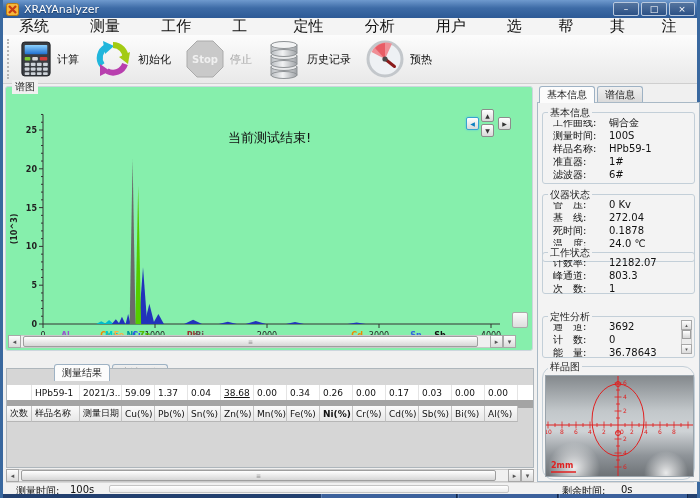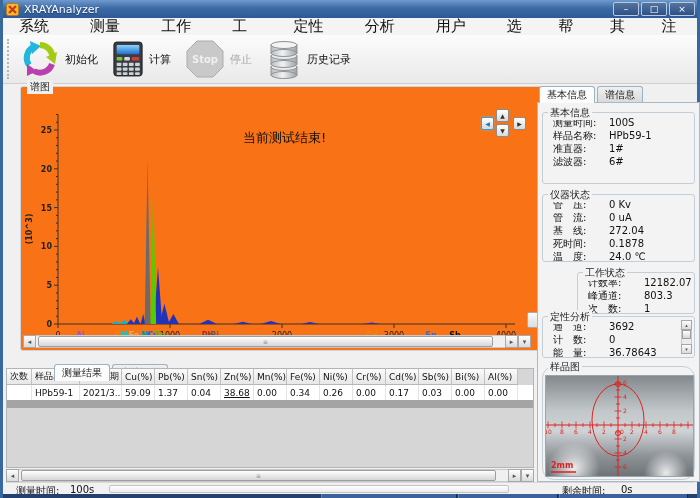--- a/index.html
+++ b/index.html
@@ -21,21 +21,21 @@
   .menu-item{padding:0 16px;font-size:15px;color:#111;height:17px;line-height:17px;}
   
   .toolbar{position:absolute;left:0;right:0;top:35px;height:49px;
            background:linear-gradient(#fcfcfc,#e9e9e9);border-bottom:1px solid #cfcfcf;
            display:flex;align-items:center;padding-left:4px;box-sizing:border-box;}
   .tb-handle{width:3px;height:40px;border-left:2px dotted #b5b5b5;margin-right:8px;}
   .tb-btn{display:flex;align-items:center;gap:5px;margin-right:14px;}
   .tb-label{font-size:11px;color:#111;}
   .tb-label.disabled{color:#a6a6a6;}
   
-  .chart-panel{position:absolute;left:17px;top:86px;width:528px;height:265px;background:#f97316;
+  .chart-panel{position:absolute;left:2px;top:86px;width:528px;height:265px;background:#86efac;
                border:1px solid #ccd6dd;border-radius:3px;box-sizing:border-box;}
   .panel-legend{position:absolute;top:-7px;left:6px;background:#f0f0f0;padding:0 3px;font-size:10px;color:#222;}
   .chart-message{position:absolute;left:222px;top:42px;font-size:13px;font-weight:normal;color:#111;}
   .nav-btn{position:absolute;width:13px;height:13px;background:linear-gradient(#ffffff,#d9d9d9);
            border:1px solid #8c8c8c;border-radius:2px;font-size:6px;color:#333;
            display:flex;align-items:center;justify-content:center;box-sizing:border-box;}
   .nav-btn.hl{border-color:#35a3d0;color:#0b7fc0;box-shadow:0 0 2px #58c2ea;}
   .corner-box{position:absolute;right:4px;bottom:22px;width:14px;height:14px;
               background:linear-gradient(#fafafa,#dedede);border:1px solid #aaa;border-radius:2px;}
   
@@ -53,35 +53,35 @@
   .res-tabs{position:absolute;left:3px;top:364px;height:16px;display:flex;margin-left:48px;}
   .tab{height:15px;line-height:15px;padding:0 7px;font-size:10px;color:#222;
        background:linear-gradient(#f0f0f0,#dadada);border:1px solid #9eb2c4;border-bottom:none;
        border-radius:3px 3px 0 0;margin-right:2px;}
   .tab.active{background:#fcfcfc;height:16px;position:relative;z-index:2;}
   .res-table{position:absolute;left:3px;top:368px;width:528px;height:100px;background:#d6d6d6;
              border:1px solid #aeb6bc;box-sizing:border-box;overflow:hidden;}
   .tbl-head{display:flex;height:16px;}
   .th{height:16px;background:linear-gradient(#fbfbfb,#e7e7e7);border-right:1px solid #c2c2c2;
       border-bottom:1px solid #b6b6b6;font-size:9px;color:#111;display:flex;align-items:center;
-      padding-left:3px;box-sizing:border-box;white-space:nowrap;overflow:hidden;}
+      padding-left:3px;box-sizing:border-box;white-space:nowrap;overflow:hidden;margin-top:37px;}
   .tbl-row{display:flex;height:15px;background:#fff;}
   .td{height:15px;background:#fff;border-right:1px solid #e4e4e4;font-size:9px;color:#111;
       display:flex;align-items:center;padding-left:3px;box-sizing:border-box;white-space:nowrap;overflow:hidden;}
   .row-shadow{height:8px;background:#a4a4a4;}
   .tbl-fill{height:60px;background:#d6d6d6;}
   
   .right-tabs{position:absolute;left:536px;top:86px;display:flex;}
   .right-panel{position:absolute;left:534px;top:102px;width:163px;height:380px;background:#f3f3f3;
                border:1px solid #a9b9c6;box-sizing:border-box;}
   .group{position:absolute;left:4px;right:4px;border:1px solid #c3cfd8;border-radius:3px;box-sizing:border-box;}
   .group-title{position:absolute;top:-7px;left:5px;background:#f3f3f3;padding:0 2px;font-size:10px;color:#222;}
   .g-basic{top:9px;height:72px;}
   .g-instr{top:91px;height:68px;}
-  .g-work{top:169px;height:42px;margin-left:35px;}
+  .g-work{top:149px;height:42px;}
   .g-qual{top:213px;height:42px;}
   .g-sample{top:263px;height:114px;border-radius:12px;}
   .rows{padding-top:3px;}
   .info-row{display:flex;height:13px;align-items:center;font-size:10px;color:#111;}
   .info-label{margin-left:10px;width:54px;white-space:nowrap;}
   .info-value{margin-left:2px;white-space:nowrap;}
   .mini-vscroll{position:absolute;right:2px;top:3px;bottom:3px;width:11px;display:flex;flex-direction:column;}
   .mini-btn{height:10px;background:linear-gradient(#fdfdfd,#dadada);border:1px solid #a8a8a8;
             font-size:5px;color:#555;display:flex;align-items:center;justify-content:center;box-sizing:border-box;}
   .mini-track{flex:1;background:#ececec;border-left:1px solid #c8c8c8;border-right:1px solid #c8c8c8;box-sizing:border-box;}
@@ -127,32 +127,20 @@
     <span class="menu-item">分析报告</span>
     <span class="menu-item">用户管理</span>
     <span class="menu-item">选项</span>
     <span class="menu-item">帮助</span>
     <span class="menu-item">其他</span>
     <span class="menu-item">注销</span>
   </div>
 
   <div class="toolbar">
     <div class="tb-handle"></div>
-
-    <div class="tb-btn">
-      <svg width="40" height="40" viewBox="0 0 40 40">
-        <path d="M9 26 A12.5 12.5 0 0 1 13 8" stroke="#21b6dc" stroke-width="6" fill="none"></path>
-        <polygon points="10,2 21,7 12,15" fill="#21b6dc"></polygon>
-        <path d="M20 6 A12.5 12.5 0 0 1 32.5 19" stroke="#a3cb13" stroke-width="6" fill="none"></path>
-        <polygon points="37,13 35,25 26,18" fill="#a3cb13"></polygon>
-        <path d="M32 25 A12.5 12.5 0 0 1 14 32" stroke="#b83fae" stroke-width="6" fill="none"></path>
-        <polygon points="7,37 7,25 17,32" fill="#b83fae"></polygon>
-      </svg>
-      <span class="tb-label">初始化</span>
-    </div>
 
     <div class="tb-btn">
       <svg width="32" height="38" viewBox="0 0 34 38">
         <defs>
             <linearGradient id="calcScr" x1="0" y1="0" x2="0" y2="1">
           <stop offset="0" stop-color="#8fd4ff"></stop>
               <stop offset="1" stop-color="#1f6fd0"></stop>
             </linearGradient>
           </defs>
         <rect x="2" y="1" width="30" height="36" rx="3" fill="#3a3d42" stroke="#1c1e22"></rect>
@@ -173,20 +161,32 @@
             <rect x="11.5" y="33" width="5" height="3" rx="0.8"></rect>
             <rect x="18" y="33" width="5" height="3" rx="0.8"></rect>
             <rect x="24.5" y="33" width="5" height="3" rx="0.8"></rect>
         </g>
       </svg>
       <span class="tb-label">计算</span>
     </div>
 
     <div class="tb-btn">
       <svg width="40" height="40" viewBox="0 0 40 40">
+        <path d="M9 26 A12.5 12.5 0 0 1 13 8" stroke="#21b6dc" stroke-width="6" fill="none"></path>
+        <polygon points="10,2 21,7 12,15" fill="#21b6dc"></polygon>
+        <path d="M20 6 A12.5 12.5 0 0 1 32.5 19" stroke="#a3cb13" stroke-width="6" fill="none"></path>
+        <polygon points="37,13 35,25 26,18" fill="#a3cb13"></polygon>
+        <path d="M32 25 A12.5 12.5 0 0 1 14 32" stroke="#b83fae" stroke-width="6" fill="none"></path>
+        <polygon points="7,37 7,25 17,32" fill="#b83fae"></polygon>
+      </svg>
+      <span class="tb-label">初始化</span>
+    </div>
+
+    <div class="tb-btn">
+      <svg width="40" height="40" viewBox="0 0 40 40">
         <polygon points="12,2 28,2 38,12 38,28 28,38 12,38 2,28 2,12" fill="#c9c9c9" stroke="#ababab"></polygon>
         <text x="20" y="24" text-anchor="middle" font-size="10" font-weight="bold" fill="#f0f0f0">Stop</text>
       </svg>
       <span class="tb-label disabled">停止</span>
     </div>
 
 
     <div class="tb-btn">
       <svg width="36" height="40" viewBox="0 0 36 40">
         <defs>
@@ -204,20 +204,30 @@
             <ellipse cx="18" cy="25" rx="13" ry="3.5" fill="url(#cylG)"></ellipse>
             <ellipse cx="18" cy="17" rx="13" ry="3.5" fill="#e9eaeb"></ellipse>
           <rect x="5" y="6" width="26" height="8" fill="url(#cylG)"></rect>
             <ellipse cx="18" cy="14" rx="13" ry="3.5" fill="url(#cylG)"></ellipse>
             <ellipse cx="18" cy="6" rx="13" ry="3.5" fill="#f2f3f4"></ellipse>
         </g>
       </svg>
       <span class="tb-label">历史记录</span>
     </div>
 
+    <div class="tb-btn">
+      <svg width="40" height="40" viewBox="0 0 40 40">
+        <circle cx="20" cy="20" r="17" fill="#eef1f4" stroke="#c3c7cb" stroke-width="3"></circle>
+        <path d="M20 20 L6.5 13 A16 16 0 0 1 27 4.8 Z" fill="#ef8f96"></path>
+        <path d="M20 20 L10 9 A16 16 0 0 1 20 4 Z" fill="#e85d66"></path>
+        <line x1="20" y1="20" x2="29.5" y2="27.5" stroke="#8b1a1a" stroke-width="3" stroke-linecap="round"></line>
+        <circle cx="20" cy="20" r="2.6" fill="#4a4a4a"></circle>
+      </svg>
+      <span class="tb-label">预热</span>
+    </div>
   </div>
 
   <div class="chart-panel">
     <span class="panel-legend">谱图</span>
     <svg id="spectrum" width="522" height="248" style="position:absolute;left:2px;top:12px;">
         <line x1="35" y1="15.480000000000018" x2="35" y2="225" stroke="#333" stroke-width="1"></line>
         <line x1="35" y1="225" x2="492" y2="225" stroke="#333" stroke-width="1"></line>
         <line x1="31" y1="225" x2="35" y2="225" stroke="#333" stroke-width="1"></line>
         <text x="29" y="228" text-anchor="end" font-size="8" fill="#222" font-weight="bold">0</text>
         <line x1="33" y1="217.24" x2="35" y2="217.24" stroke="#333" stroke-width="1"></line>
@@ -320,21 +330,21 @@
     <div class="tbl-head" id="tbl-head">
         <div class="th" style="width: 25px;">次数</div>
         <div class="th" style="width: 48px;">样品名称</div>
         <div class="th" style="width: 42px;">测量日期</div>
         <div class="th" style="width: 33px;">Cu(%)</div>
         <div class="th" style="width: 33px;">Pb(%)</div>
         <div class="th" style="width: 33px;">Sn(%)</div>
         <div class="th" style="width: 33px;">Zn(%)</div>
         <div class="th" style="width: 33px;">Mn(%)</div>
         <div class="th" style="width: 33px;">Fe(%)</div>
-        <div class="th" style="width: 33px;">Ni(%)</div>
+        <div class="th" style="width: 33px; font-weight: bold;">Ni(%)</div>
         <div class="th" style="width: 33px;">Cr(%)</div>
         <div class="th" style="width: 33px;">Cd(%)</div>
         <div class="th" style="width: 33px;">Sb(%)</div>
         <div class="th" style="width: 33px;">Bi(%)</div>
         <div class="th" style="width: 33px;">Al(%)</div>
       </div>
     <div class="tbl-row" id="tbl-row">
         <div class="td" style="width: 25px;"></div>
         <div class="td" style="width: 48px;">HPb59-1</div>
         <div class="td" style="width: 42px;">2021/3...</div>
@@ -369,20 +379,24 @@
   <div class="right-tabs">
     <div class="tab active">基本信息</div>
     <div class="tab">谱信息</div>
   </div>
 
   <div class="right-panel">
     <div class="group g-basic">
       <span class="group-title">基本信息</span>
       <div class="rows">
           <div class="info-row">
+            <span class="info-label">工作曲线:</span>
+            <span class="info-value">铜合金</span>
+          </div>
+          <div class="info-row">
             <span class="info-label">测量时间:</span>
             <span class="info-value">100S</span>
           </div>
           <div class="info-row">
             <span class="info-label">样品名称:</span>
             <span class="info-value">HPb59-1</span>
           </div>
           <div class="info-row">
             <span class="info-label">准直器:</span>
             <span class="info-value">1#</span>
@@ -392,24 +406,20 @@
             <span class="info-value">6#</span>
           </div>
         </div>
     </div>
     <div class="group g-instr">
       <span class="group-title">仪器状态</span>
       <div class="rows">
           <div class="info-row">
             <span class="info-label">管　压:</span>
             <span class="info-value">0 Kv</span>
-          </div>
-          <div class="info-row">
-            <span class="info-label">管　流:</span>
-            <span class="info-value">0 uA</span>
           </div>
           <div class="info-row">
             <span class="info-label">基　线:</span>
             <span class="info-value">272.04</span>
           </div>
           <div class="info-row">
             <span class="info-label">死时间:</span>
             <span class="info-value">0.1878</span>
           </div>
           <div class="info-row">

